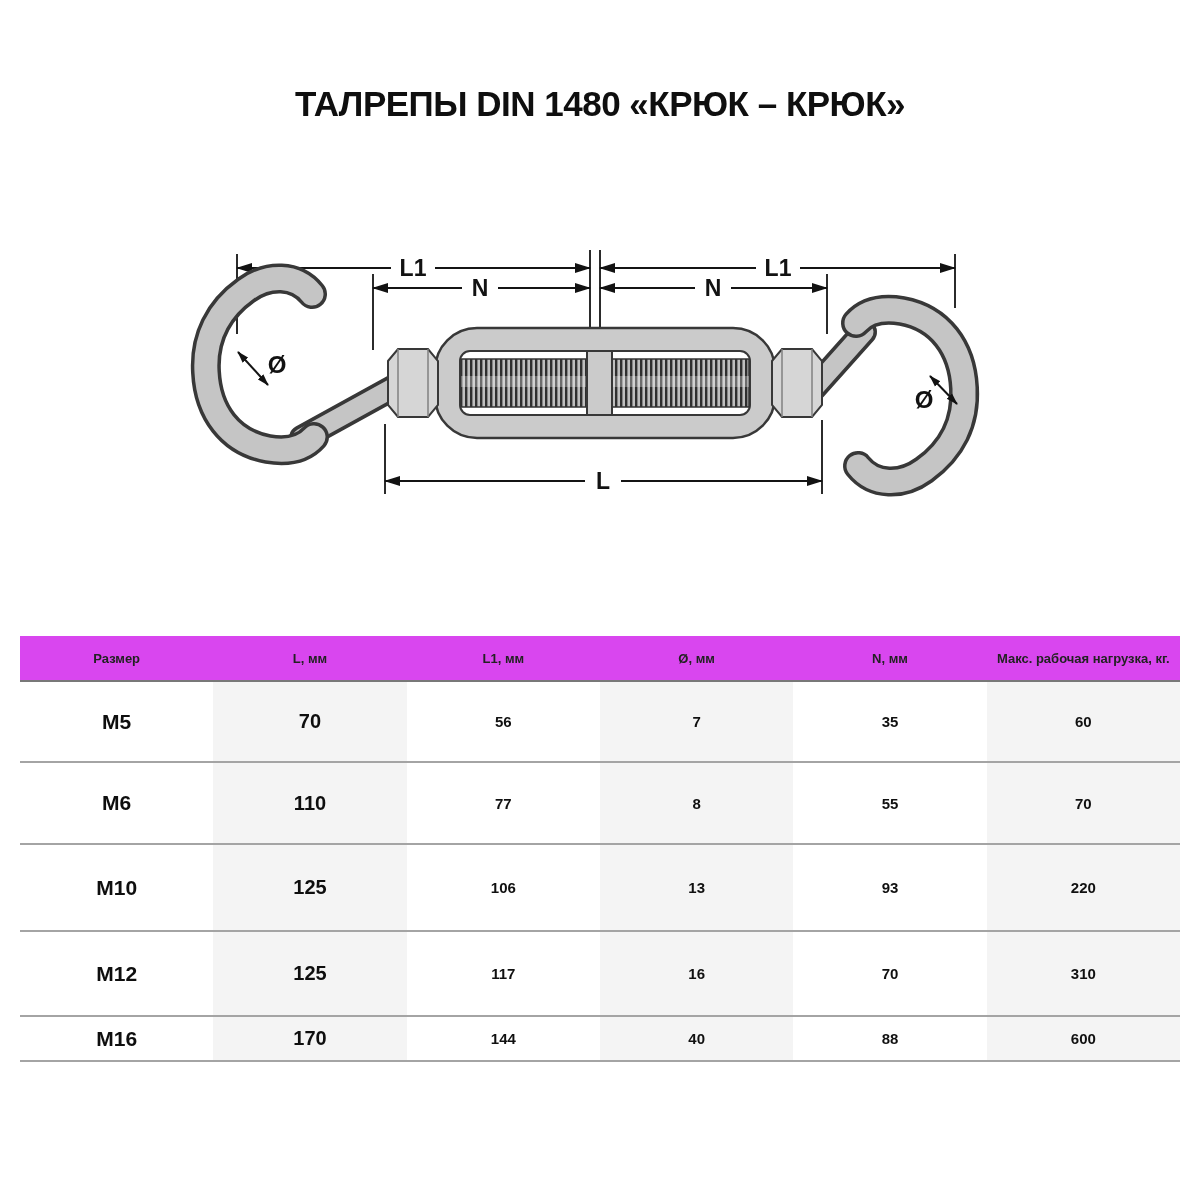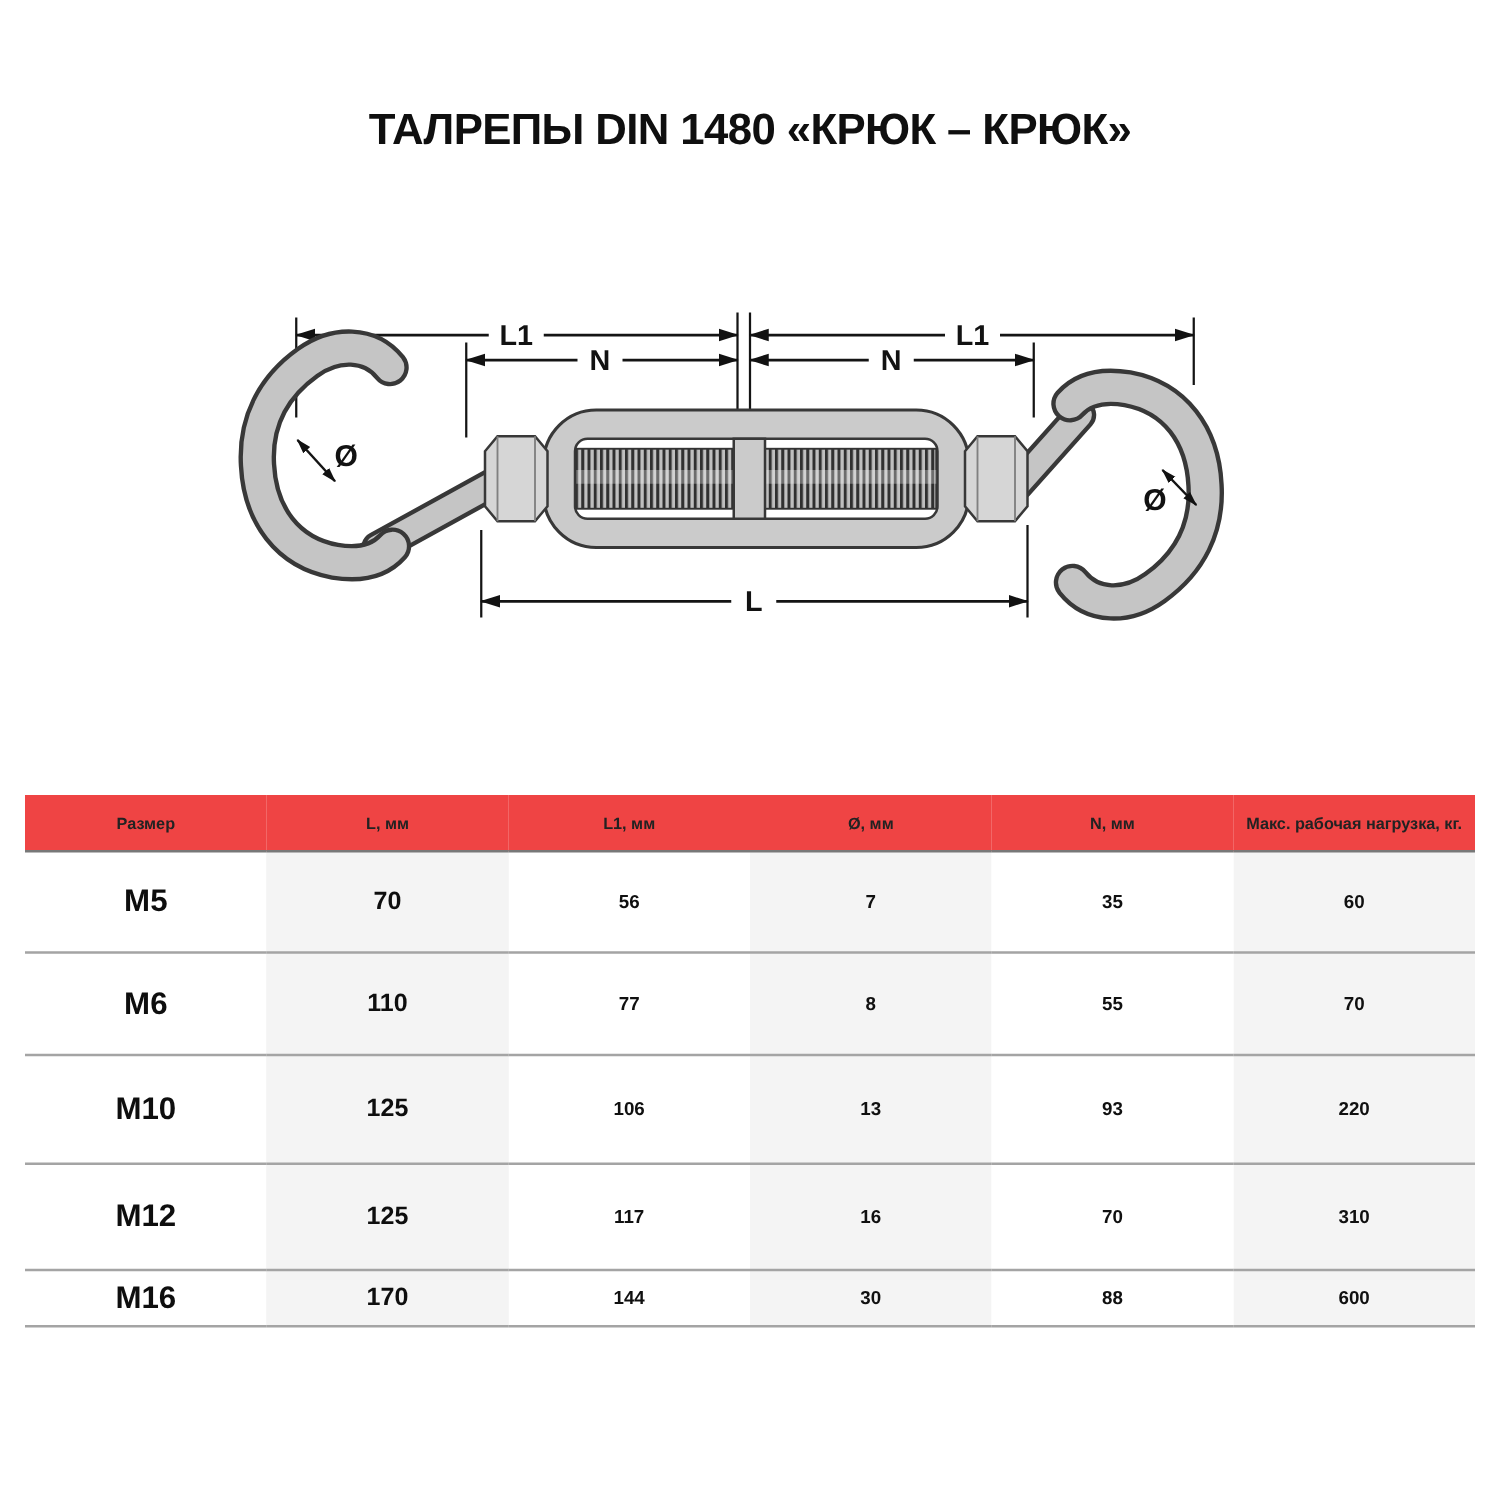--- a/index.html
+++ b/index.html
@@ -6,32 +6,32 @@
   .page{position:relative;width:1200px;height:1116px;background:#ffffff;overflow:hidden;
         font-family:"Liberation Sans",sans-serif;color:#111;}
   .title{position:absolute;top:84px;left:0;width:100%;text-align:center;
          font-size:35px;font-weight:bold;letter-spacing:-0.5px;color:#0f0f0f;white-space:nowrap;}
   .diagram{position:absolute;left:180px;top:228px;width:840px;height:312px;}
   .dim-label{font-family:"Liberation Sans",sans-serif;font-size:23px;font-weight:bold;fill:#121212;}
   .dia-label{font-family:"Liberation Sans",sans-serif;font-size:24px;font-weight:bold;fill:#121212;}
   table.spec{position:absolute;left:20px;top:636px;width:1160px;border-collapse:collapse;
              table-layout:fixed;}
   table.spec th{height:44px;vertical-align:middle;text-align:center;font-size:13px;
-                font-weight:600;color:#222;border-bottom:2px solid #787878;background:#ef4444;
+                font-weight:600;color:#222;border-bottom:2px solid #787878;background:#d946ef;
                 padding:0;}
   table.spec td{text-align:center;vertical-align:middle;border-bottom:2px solid #a4a4a4;padding:0;}
   table.spec td:nth-child(even){background:#f4f4f4;}
   table.spec tr:nth-child(1) td{height:79px;}
   table.spec tr:nth-child(2) td{height:80px;}
   table.spec tr:nth-child(3) td{height:85px;}
   table.spec tr:nth-child(4) td{height:83px;}
   table.spec tr:nth-child(5) td{height:43px;}
   table.spec tr:nth-child(6) td{height:42px;}
   table.spec tr:nth-child(7) td{height:40px;border-bottom:6px solid #22c55e;}
-  .cell-size{font-size:25px;font-weight:800;color:#0e0e0e;}
+  .cell-size{font-size:21px;font-weight:800;color:#0e0e0e;}
   .cell-l{font-size:20px;font-weight:800;color:#0e0e0e;}
   .cell-v{font-size:15px;font-weight:700;color:#101010;}
 </style>
 </head>
 <body>
 
 <div class="page">
 
   <div class="title">ТАЛРЕПЫ DIN 1480 «КРЮК – КРЮК»</div>
 
@@ -167,20 +167,20 @@
         <td class="cell-l">125</td>
         <td class="cell-v">117</td>
         <td class="cell-v">16</td>
         <td class="cell-v">70</td>
         <td class="cell-v">310</td>
       </tr>
       <tr>
         <td class="cell-size">M16</td>
         <td class="cell-l">170</td>
         <td class="cell-v">144</td>
-        <td class="cell-v">30</td>
+        <td class="cell-v">40</td>
         <td class="cell-v">88</td>
         <td class="cell-v">600</td>
       </tr>
     </tbody>
   </table>
 
 </div>
 
 </body></html>

